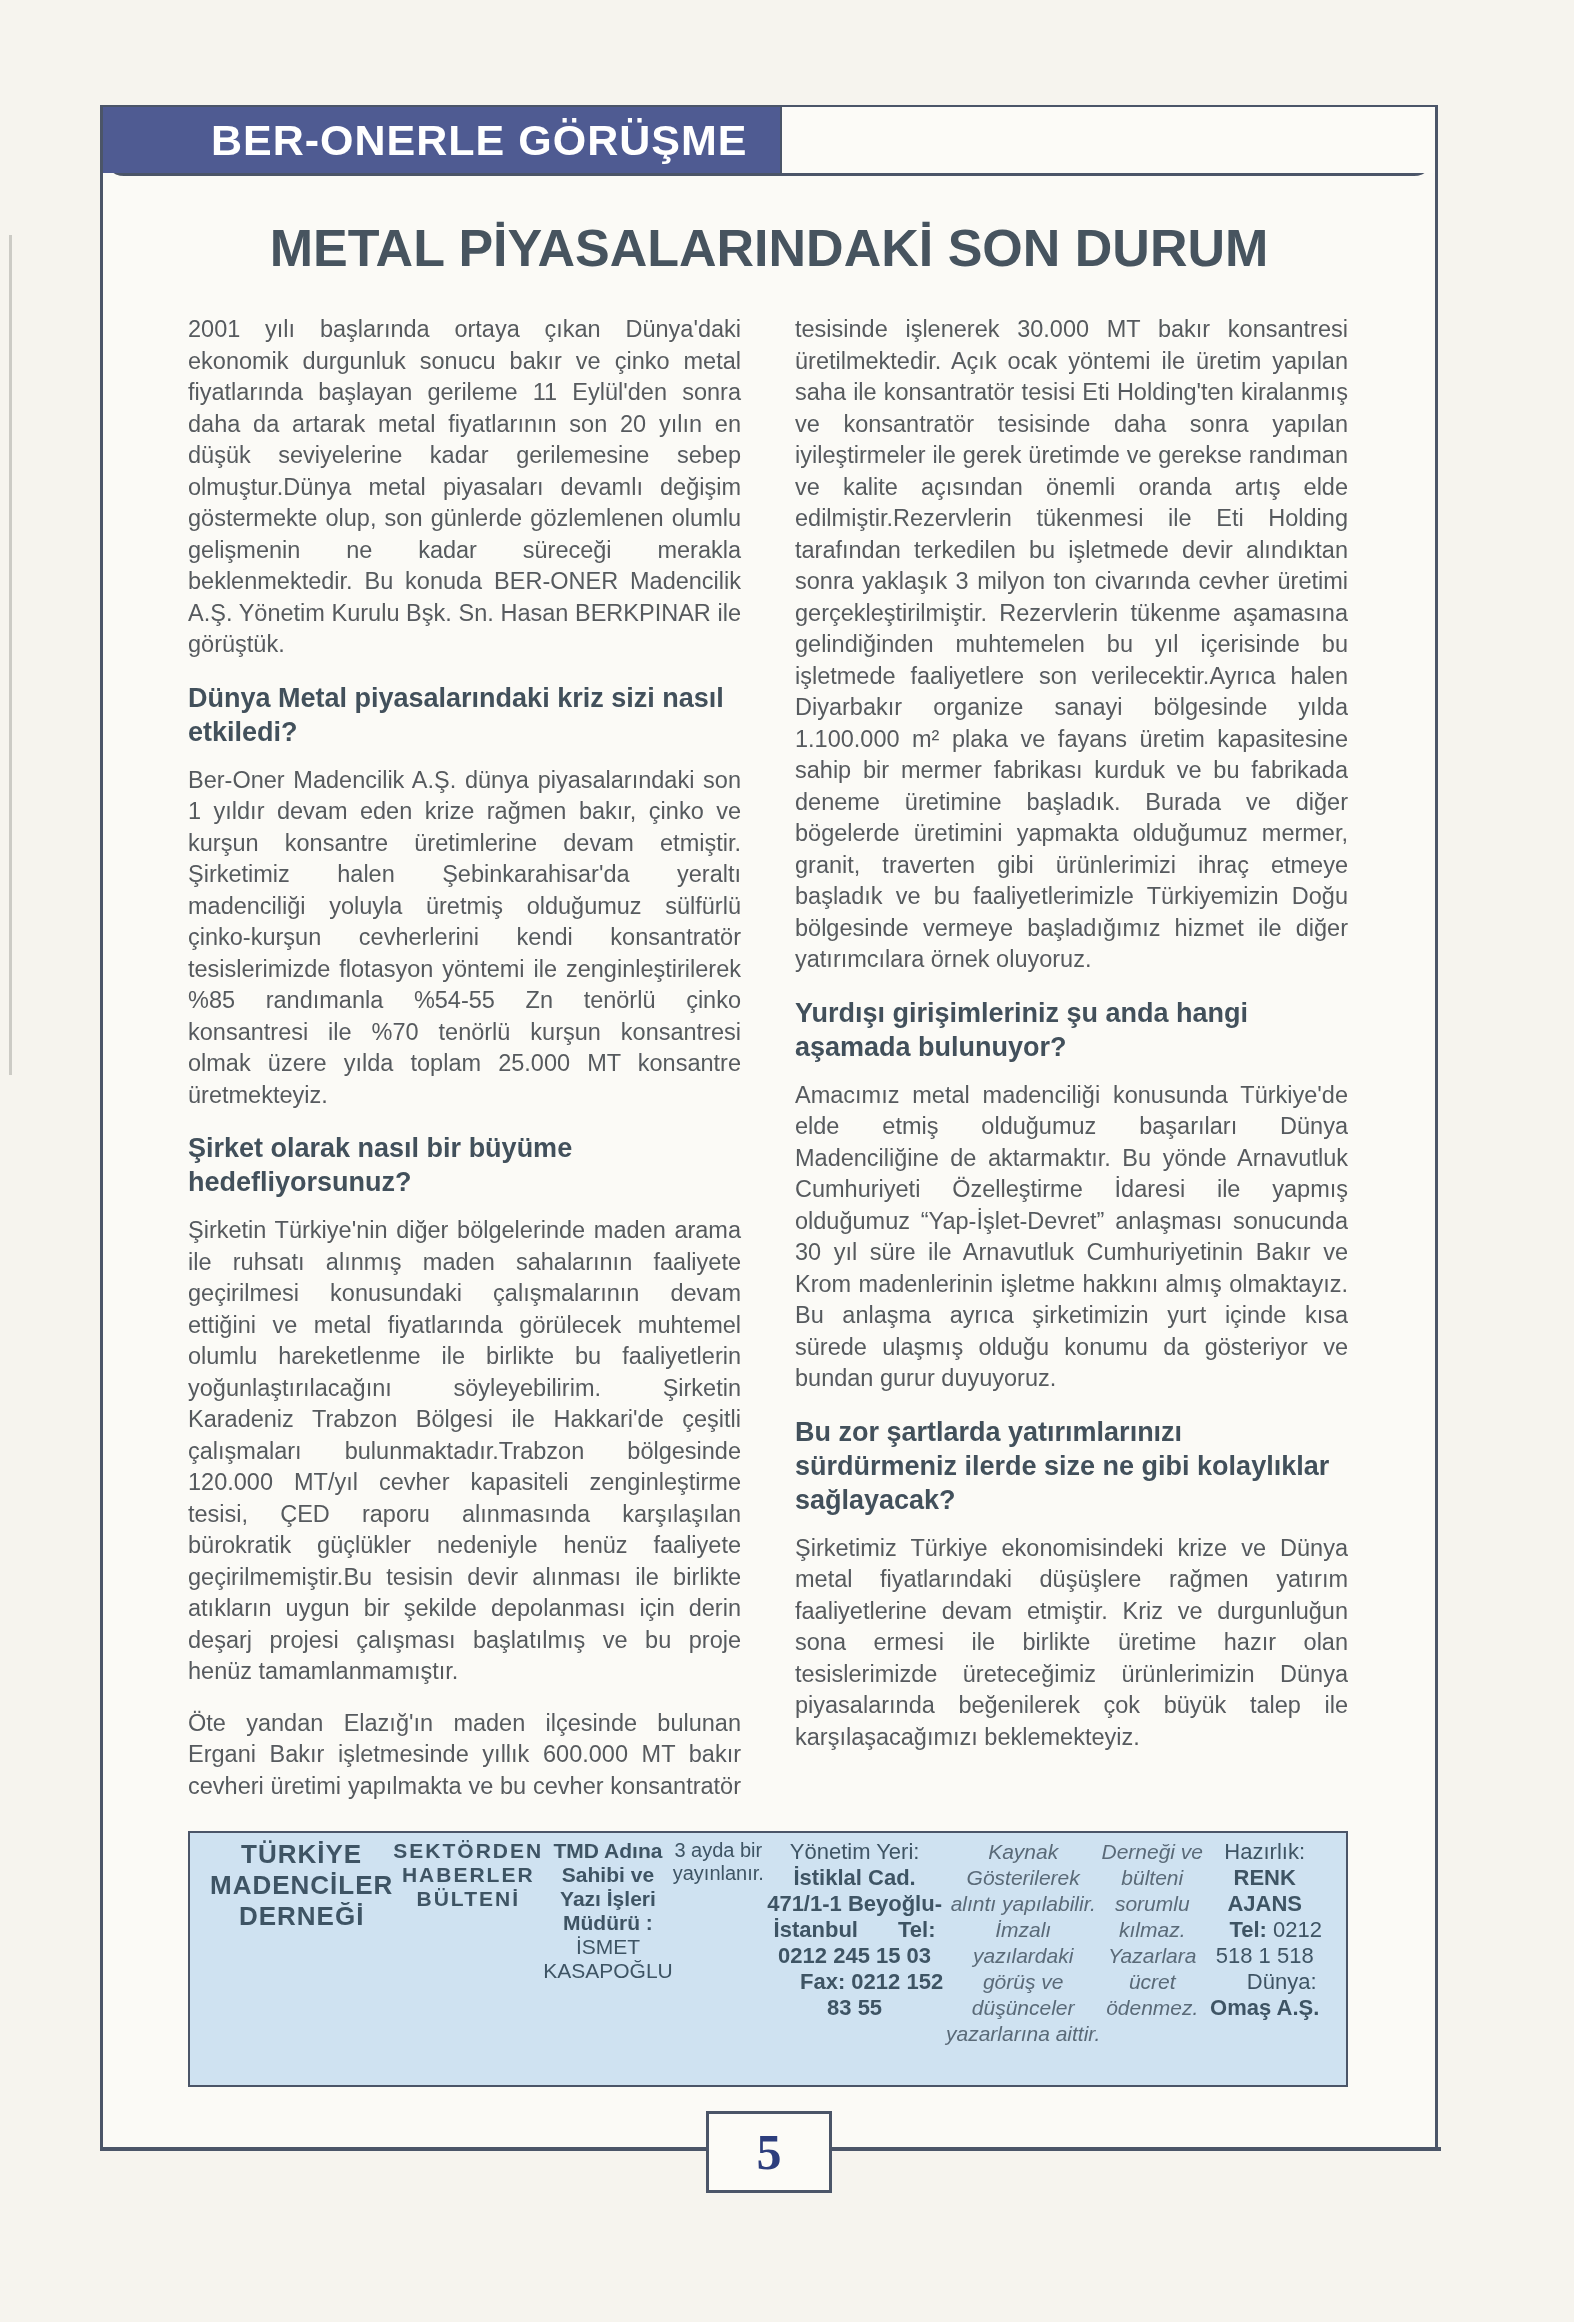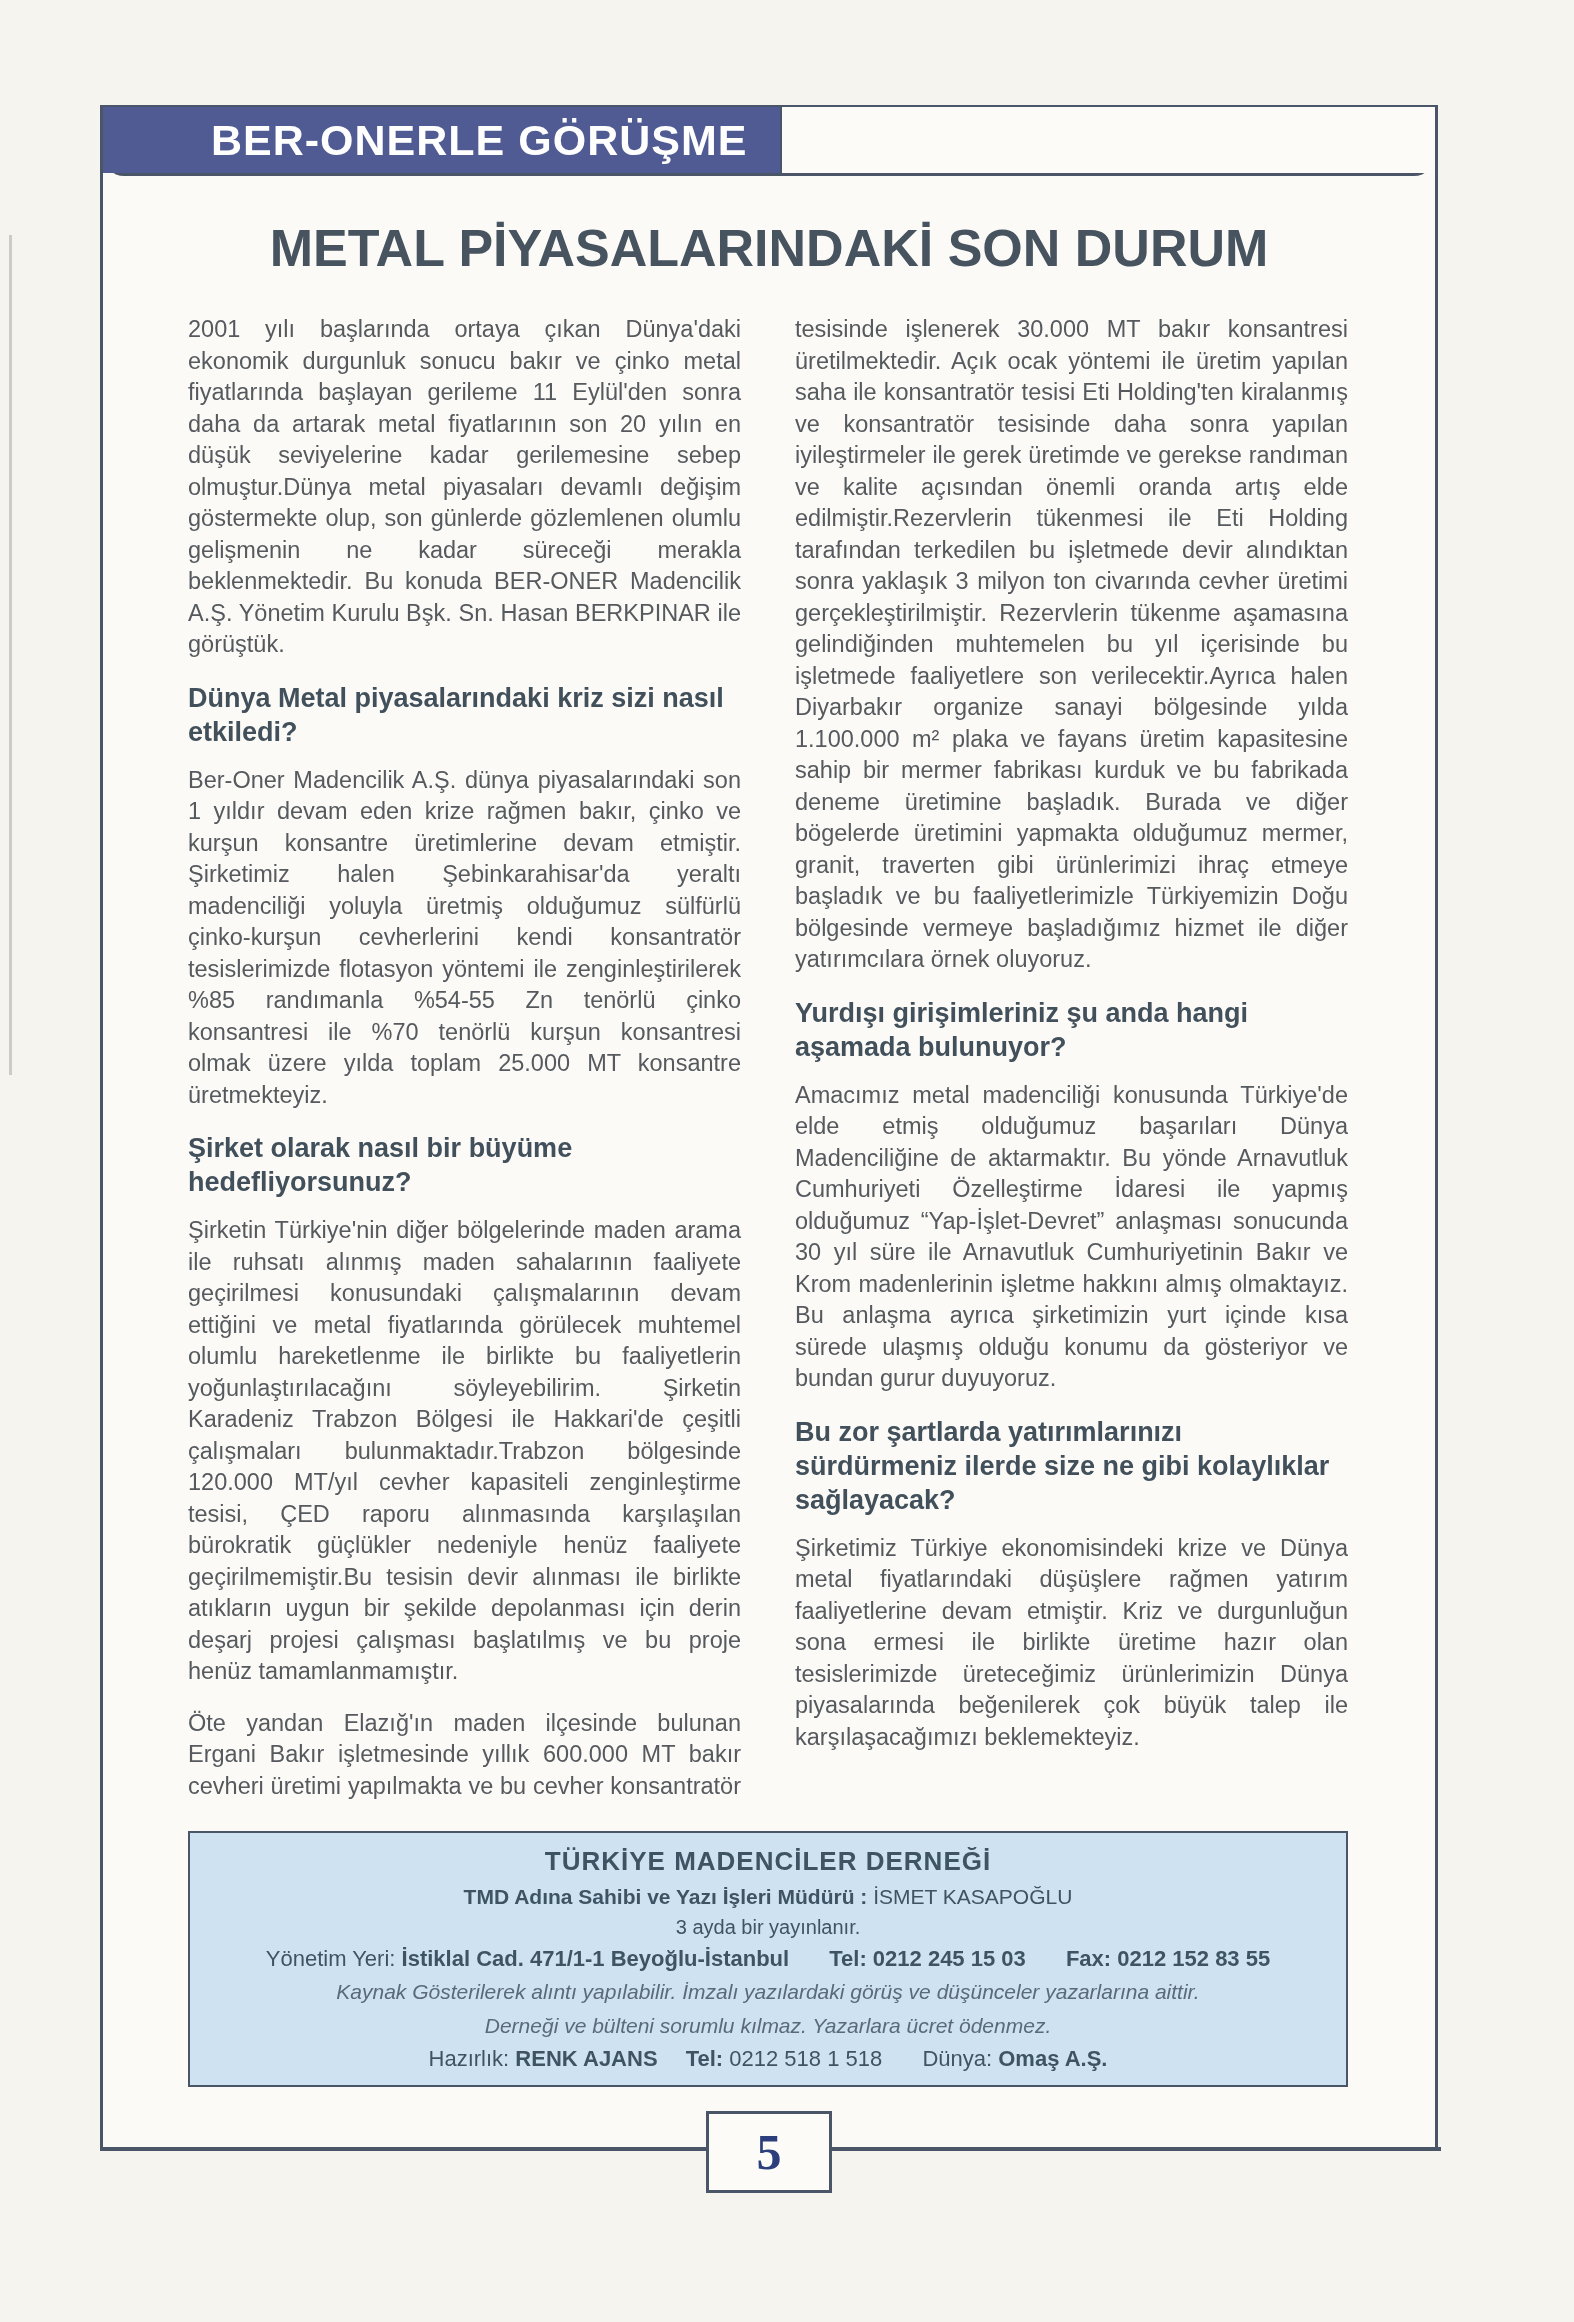--- a/index.html
+++ b/index.html
@@ -37,21 +37,21 @@
   }
   .columns p.body-p{ margin:0 0 20px; }
   .columns h3.qhead{
     font-size:27px; line-height:34px; font-weight:bold; color:#42505b;
     margin:6px 0 16px; text-align:left; break-inside:avoid;
   }
   .info-box{
     position:absolute; left:85px; top:1724px; width:1160px; height:256px;
     box-sizing:border-box; background:#cfe2f1; border:2px solid #4b5568;
     color:#3e5464; text-align:center;
-    display:flex; flex-direction:column; justify-content:space-evenly;
+    display:flex; flex-direction:row; justify-content:space-evenly;
     padding:6px 20px;
   }
   .fb-l1{ font-size:26px; font-weight:bold; letter-spacing:1px; }
   .fb-l2{ font-size:21px; font-weight:bold; letter-spacing:2px; }
   .fb-l3{ font-size:21px; }
   .fb-l4{ font-size:20px; }
   .fb-l5{ font-size:22px; }
   .fb-notice{ font-size:21px; font-style:italic; color:#5a6a78; line-height:26px; }
   .fb-prep{ font-size:22px; }
   .b{ font-weight:bold; }
@@ -96,20 +96,21 @@
         <p class="body-p">Şirketin Türkiye'nin diğer bölgelerinde maden arama ile ruhsatı alınmış maden sahalarının faaliyete geçirilmesi konusundaki çalışmalarının devam ettiğini ve metal fiyatlarında görülecek muhtemel olumlu hareketlenme ile birlikte bu faaliyetlerin yoğunlaştırılacağını söyleyebilirim. Şirketin Karadeniz Trabzon Bölgesi ile Hakkari'de çeşitli çalışmaları bulunmaktadır.Trabzon bölgesinde 120.000 MT/yıl cevher kapasiteli zenginleştirme tesisi, ÇED raporu alınmasında karşılaşılan bürokratik güçlükler nedeniyle henüz faaliyete geçirilmemiştir.Bu tesisin devir alınması ile birlikte atıkların uygun bir şekilde depolanması için derin deşarj projesi çalışması başlatılmış ve bu proje henüz tamamlanmamıştır.</p>
         <p class="body-p">Öte yandan Elazığ'ın maden ilçesinde bulunan Ergani Bakır işletmesinde yıllık 600.000 MT bakır cevheri üretimi yapılmakta ve bu cevher konsantratör tesisinde işlenerek 30.000 MT bakır konsantresi üretilmektedir. Açık ocak yöntemi ile üretim yapılan saha ile konsantratör tesisi Eti Holding'ten kiralanmış ve konsantratör tesisinde daha sonra yapılan iyileştirmeler ile gerek üretimde ve gerekse randıman ve kalite açısından önemli oranda artış elde edilmiştir.Rezervlerin tükenmesi ile Eti Holding tarafından terkedilen bu işletmede devir alındıktan sonra yaklaşık 3 milyon ton civarında cevher üretimi gerçekleştirilmiştir. Rezervlerin tükenme aşamasına gelindiğinden muhtemelen bu yıl içerisinde bu işletmede faaliyetlere son verilecektir.Ayrıca halen Diyarbakır organize sanayi bölgesinde yılda 1.100.000 m² plaka ve fayans üretim kapasitesine sahip bir mermer fabrikası kurduk ve bu fabrikada deneme üretimine başladık. Burada ve diğer bögelerde üretimini yapmakta olduğumuz mermer, granit, traverten gibi ürünlerimizi ihraç etmeye başladık ve bu faaliyetlerimizle Türkiyemizin Doğu bölgesinde vermeye başladığımız hizmet ile diğer yatırımcılara örnek oluyoruz.</p>
         <h3 class="qhead">Yurdışı girişimleriniz şu anda hangi aşamada bulunuyor?</h3>
         <p class="body-p">Amacımız metal madenciliği konusunda Türkiye'de elde etmiş olduğumuz başarıları Dünya Madenciliğine de aktarmaktır. Bu yönde Arnavutluk Cumhuriyeti Özelleştirme İdaresi ile yapmış olduğumuz “Yap-İşlet-Devret” anlaşması sonucunda 30 yıl süre ile Arnavutluk Cumhuriyetinin Bakır ve Krom madenlerinin işletme hakkını almış olmaktayız. Bu anlaşma ayrıca şirketimizin yurt içinde kısa sürede ulaşmış olduğu konumu da gösteriyor ve bundan gurur duyuyoruz.</p>
         <h3 class="qhead">Bu zor şartlarda yatırımlarınızı sürdürmeniz ilerde size ne gibi kolaylıklar sağlayacak?</h3>
         <p class="body-p">Şirketimiz Türkiye ekonomisindeki krize ve Dünya metal fiyatlarındaki düşüşlere rağmen yatırım faaliyetlerine devam etmiştir. Kriz ve durgunluğun sona ermesi ile birlikte üretime hazır olan tesislerimizde üreteceğimiz ürünlerimizin Dünya piyasalarında beğenilerek çok büyük talep ile karşılaşacağımızı beklemekteyiz.</p>
       </div>
 
     <div class="info-box">
       <div class="fb-l1">TÜRKİYE MADENCİLER DERNEĞİ</div>
+      <div class="fb-l2">SEKTÖRDEN HABERLER BÜLTENİ</div>
       <div class="fb-l3">
         <span class="b">TMD Adına Sahibi ve Yazı İşleri Müdürü :</span>
         <span>İSMET KASAPOĞLU</span>
       </div>
       <div class="fb-l4">3 ayda bir yayınlanır.</div>
       <div class="fb-l5">
         <span>Yönetim Yeri:</span>
         <span class="b">İstiklal Cad. 471/1-1 Beyoğlu-İstanbul</span>
         <span class="b gap-l">Tel: 0212 245 15 03</span>
         <span class="b gap-l">Fax: 0212 152 83 55</span>

